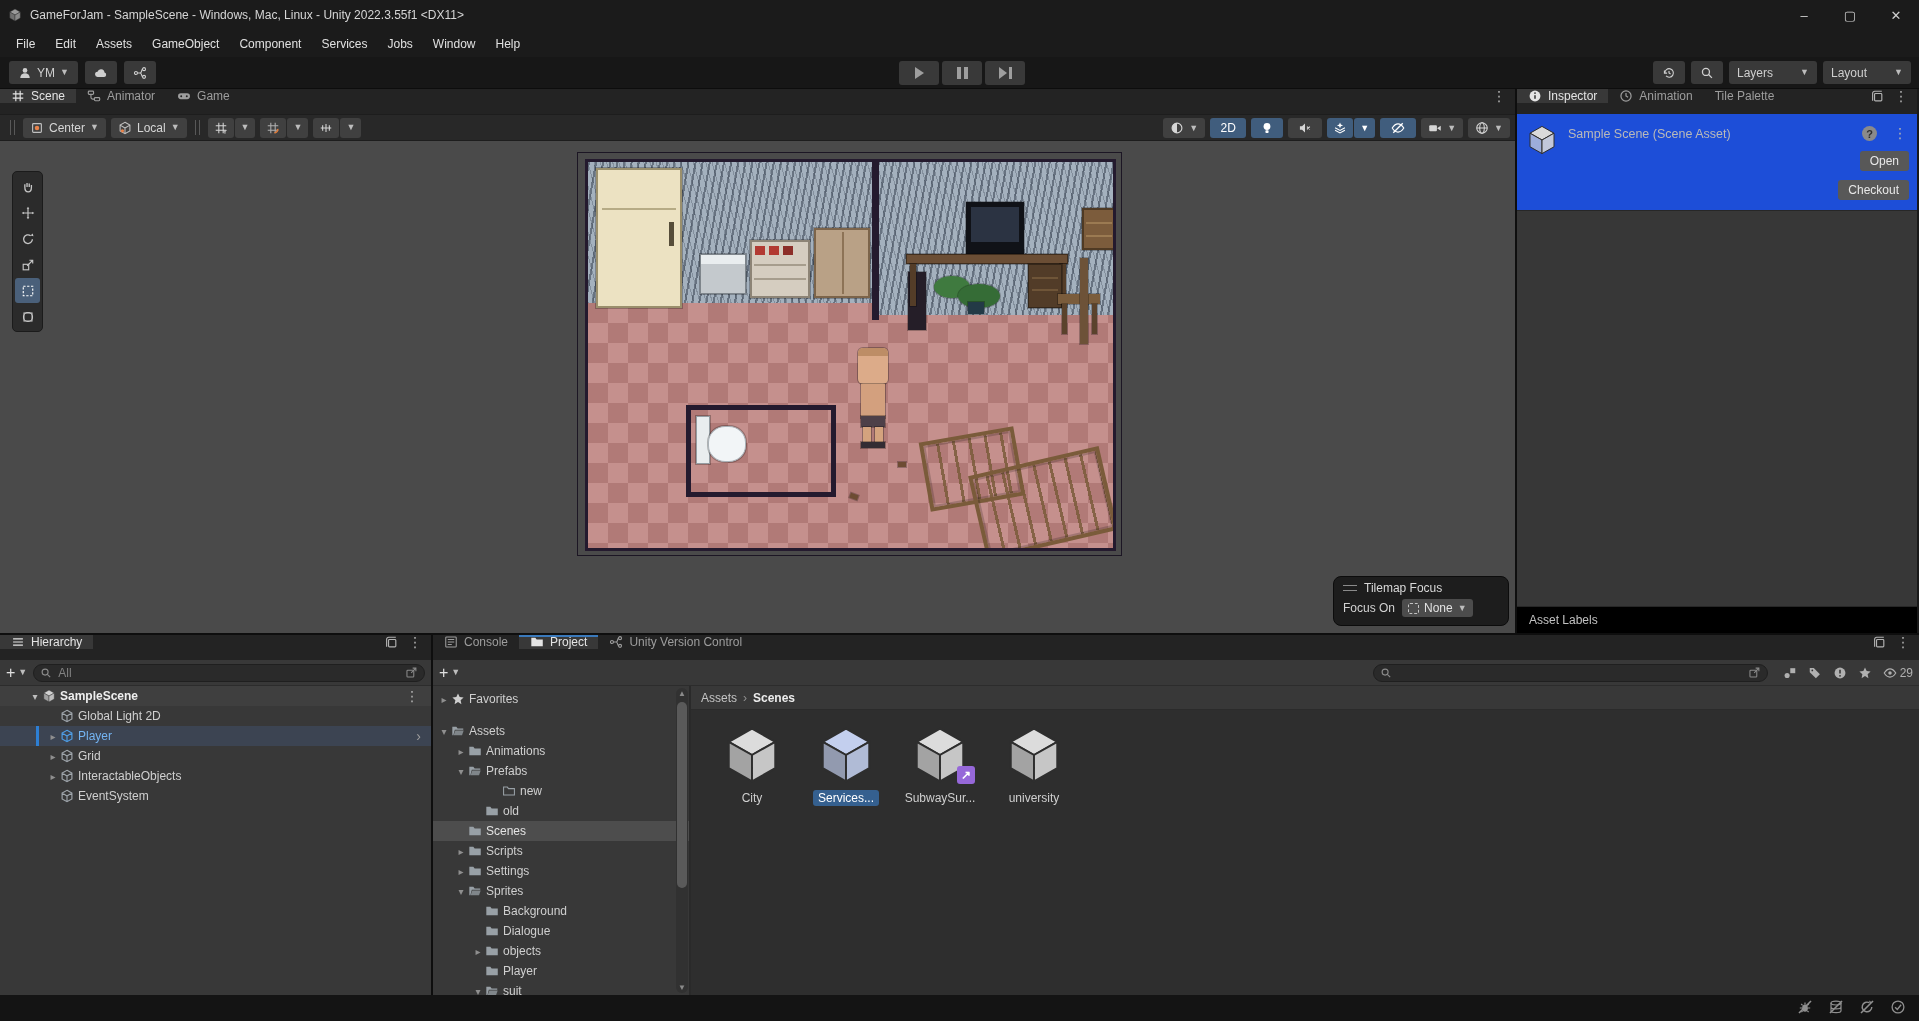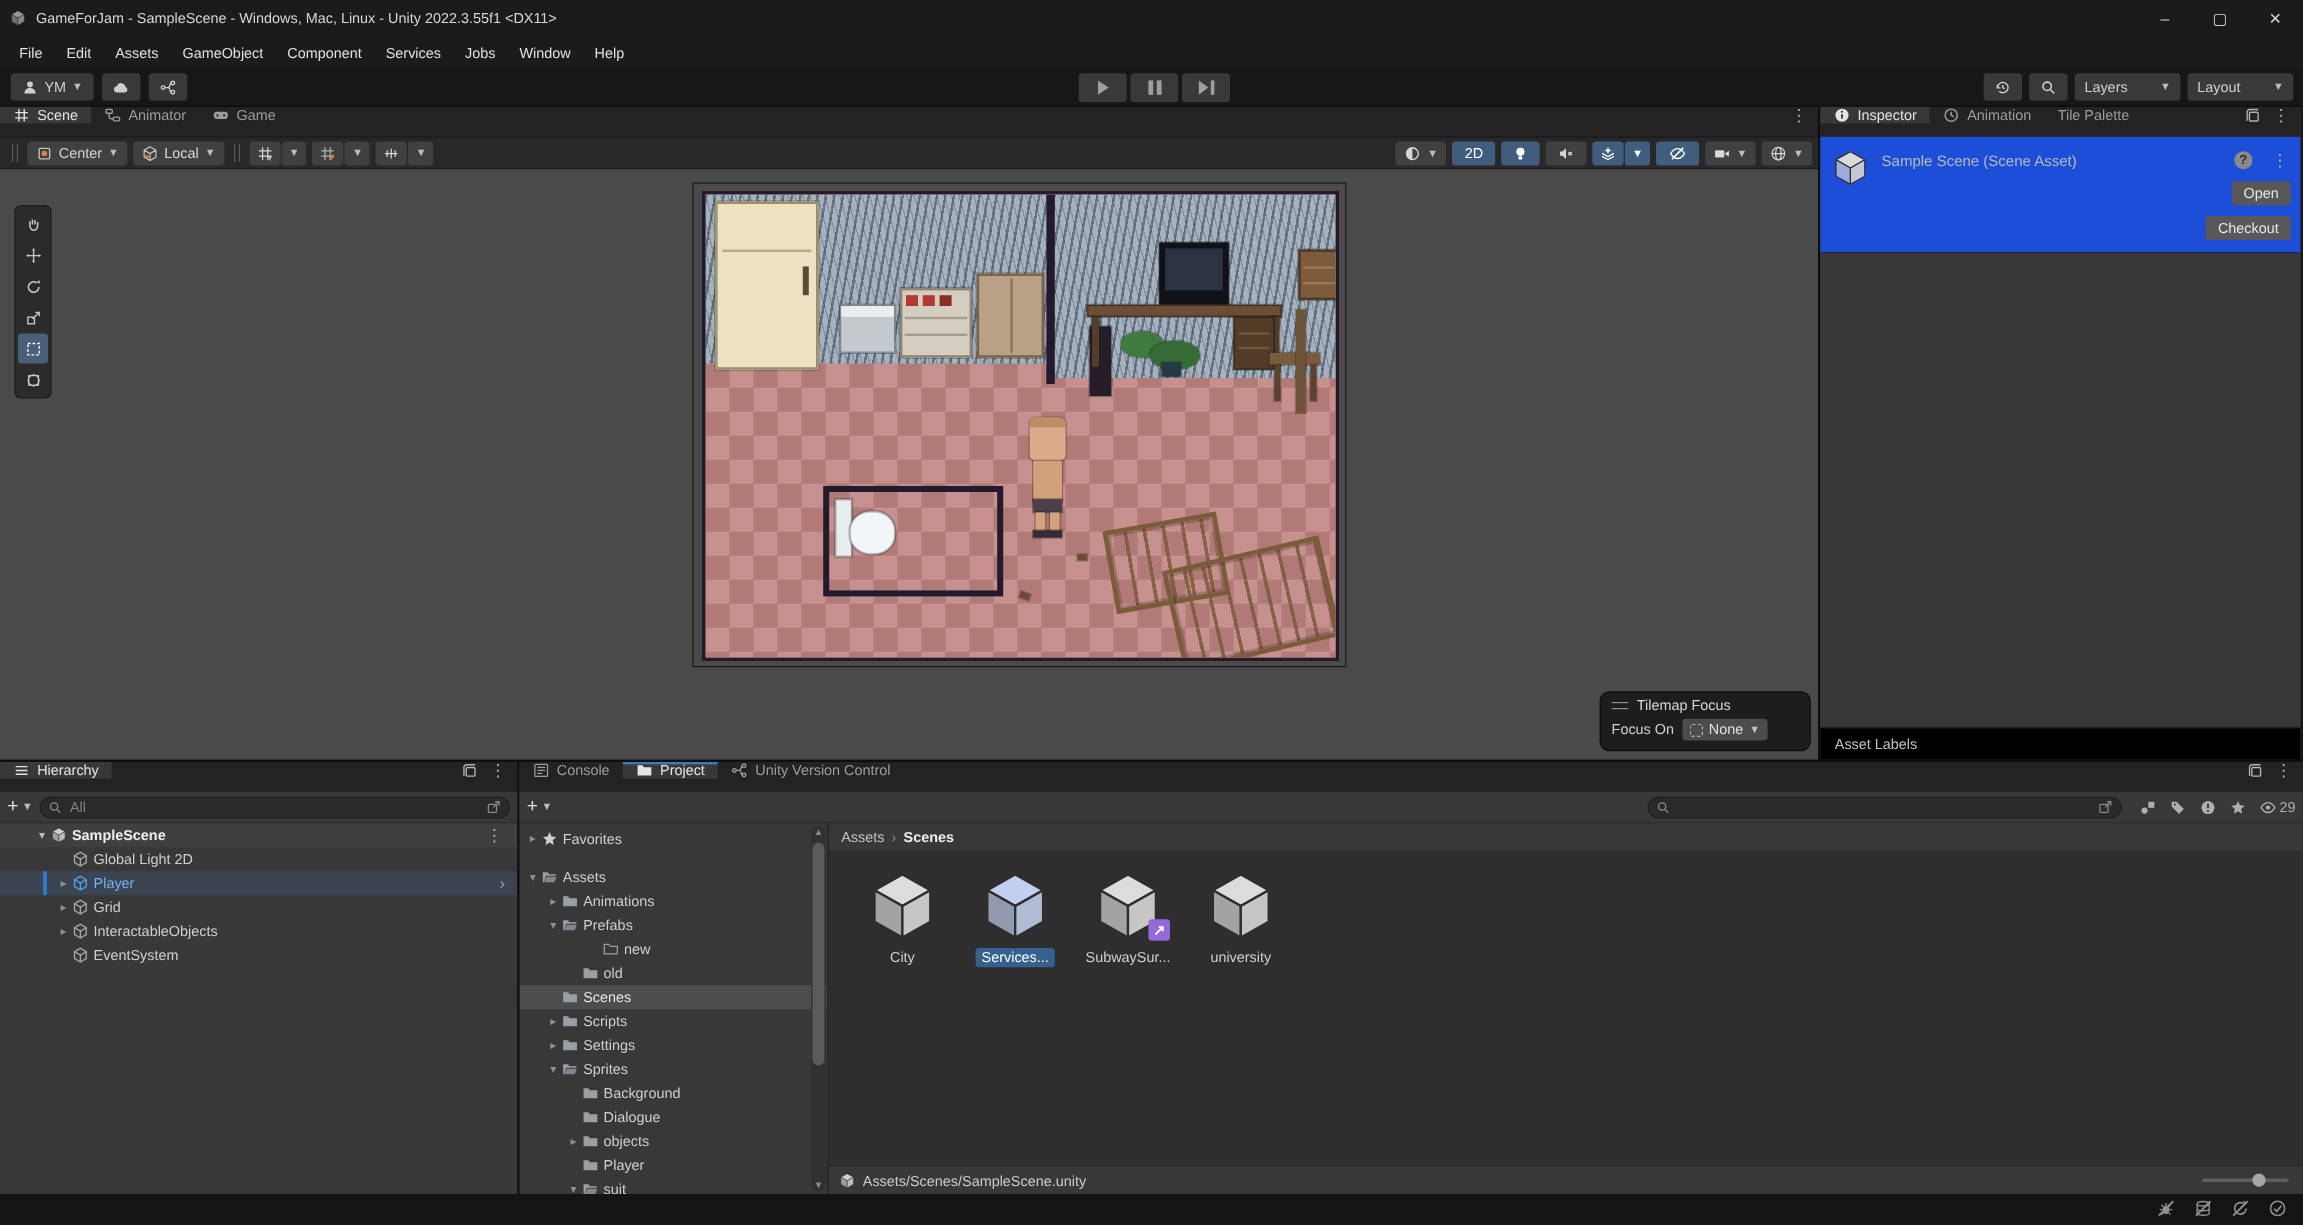--- a/index.html
+++ b/index.html
@@ -1019,29 +1019,20 @@
                   </svg><div class="badge">↗</div></div>
                 <div class="alabel">SubwaySur...</div>
               </div>
               <div class="aitem">
                 <div class="cubebig"><svg class="ic " style="width: 62px; height: 62px;">
                     <use href="#i-cubefill"></use>
                   </svg></div>
                 <div class="alabel">university</div>
               </div>
             </div>
-          <div class="proj-bottom">
-            <svg class="ic" style="color:#cfcfcf">
-                <use href="#i-cubefill"></use>
-              </svg>
-            <span>Assets/Scenes/SampleScene.unity</span>
-            <div class="zoom-slider">
-              <div class="zoom-thumb"></div>
-            </div>
-          </div>
         </div>
       </div>
     </div>
   </div>
 
   <div class="statusbar" id="statusbar">
       <div><svg class="ic ">
           <use href="#i-bugoff"></use>
         </svg></div>
       <div><svg class="ic ">

